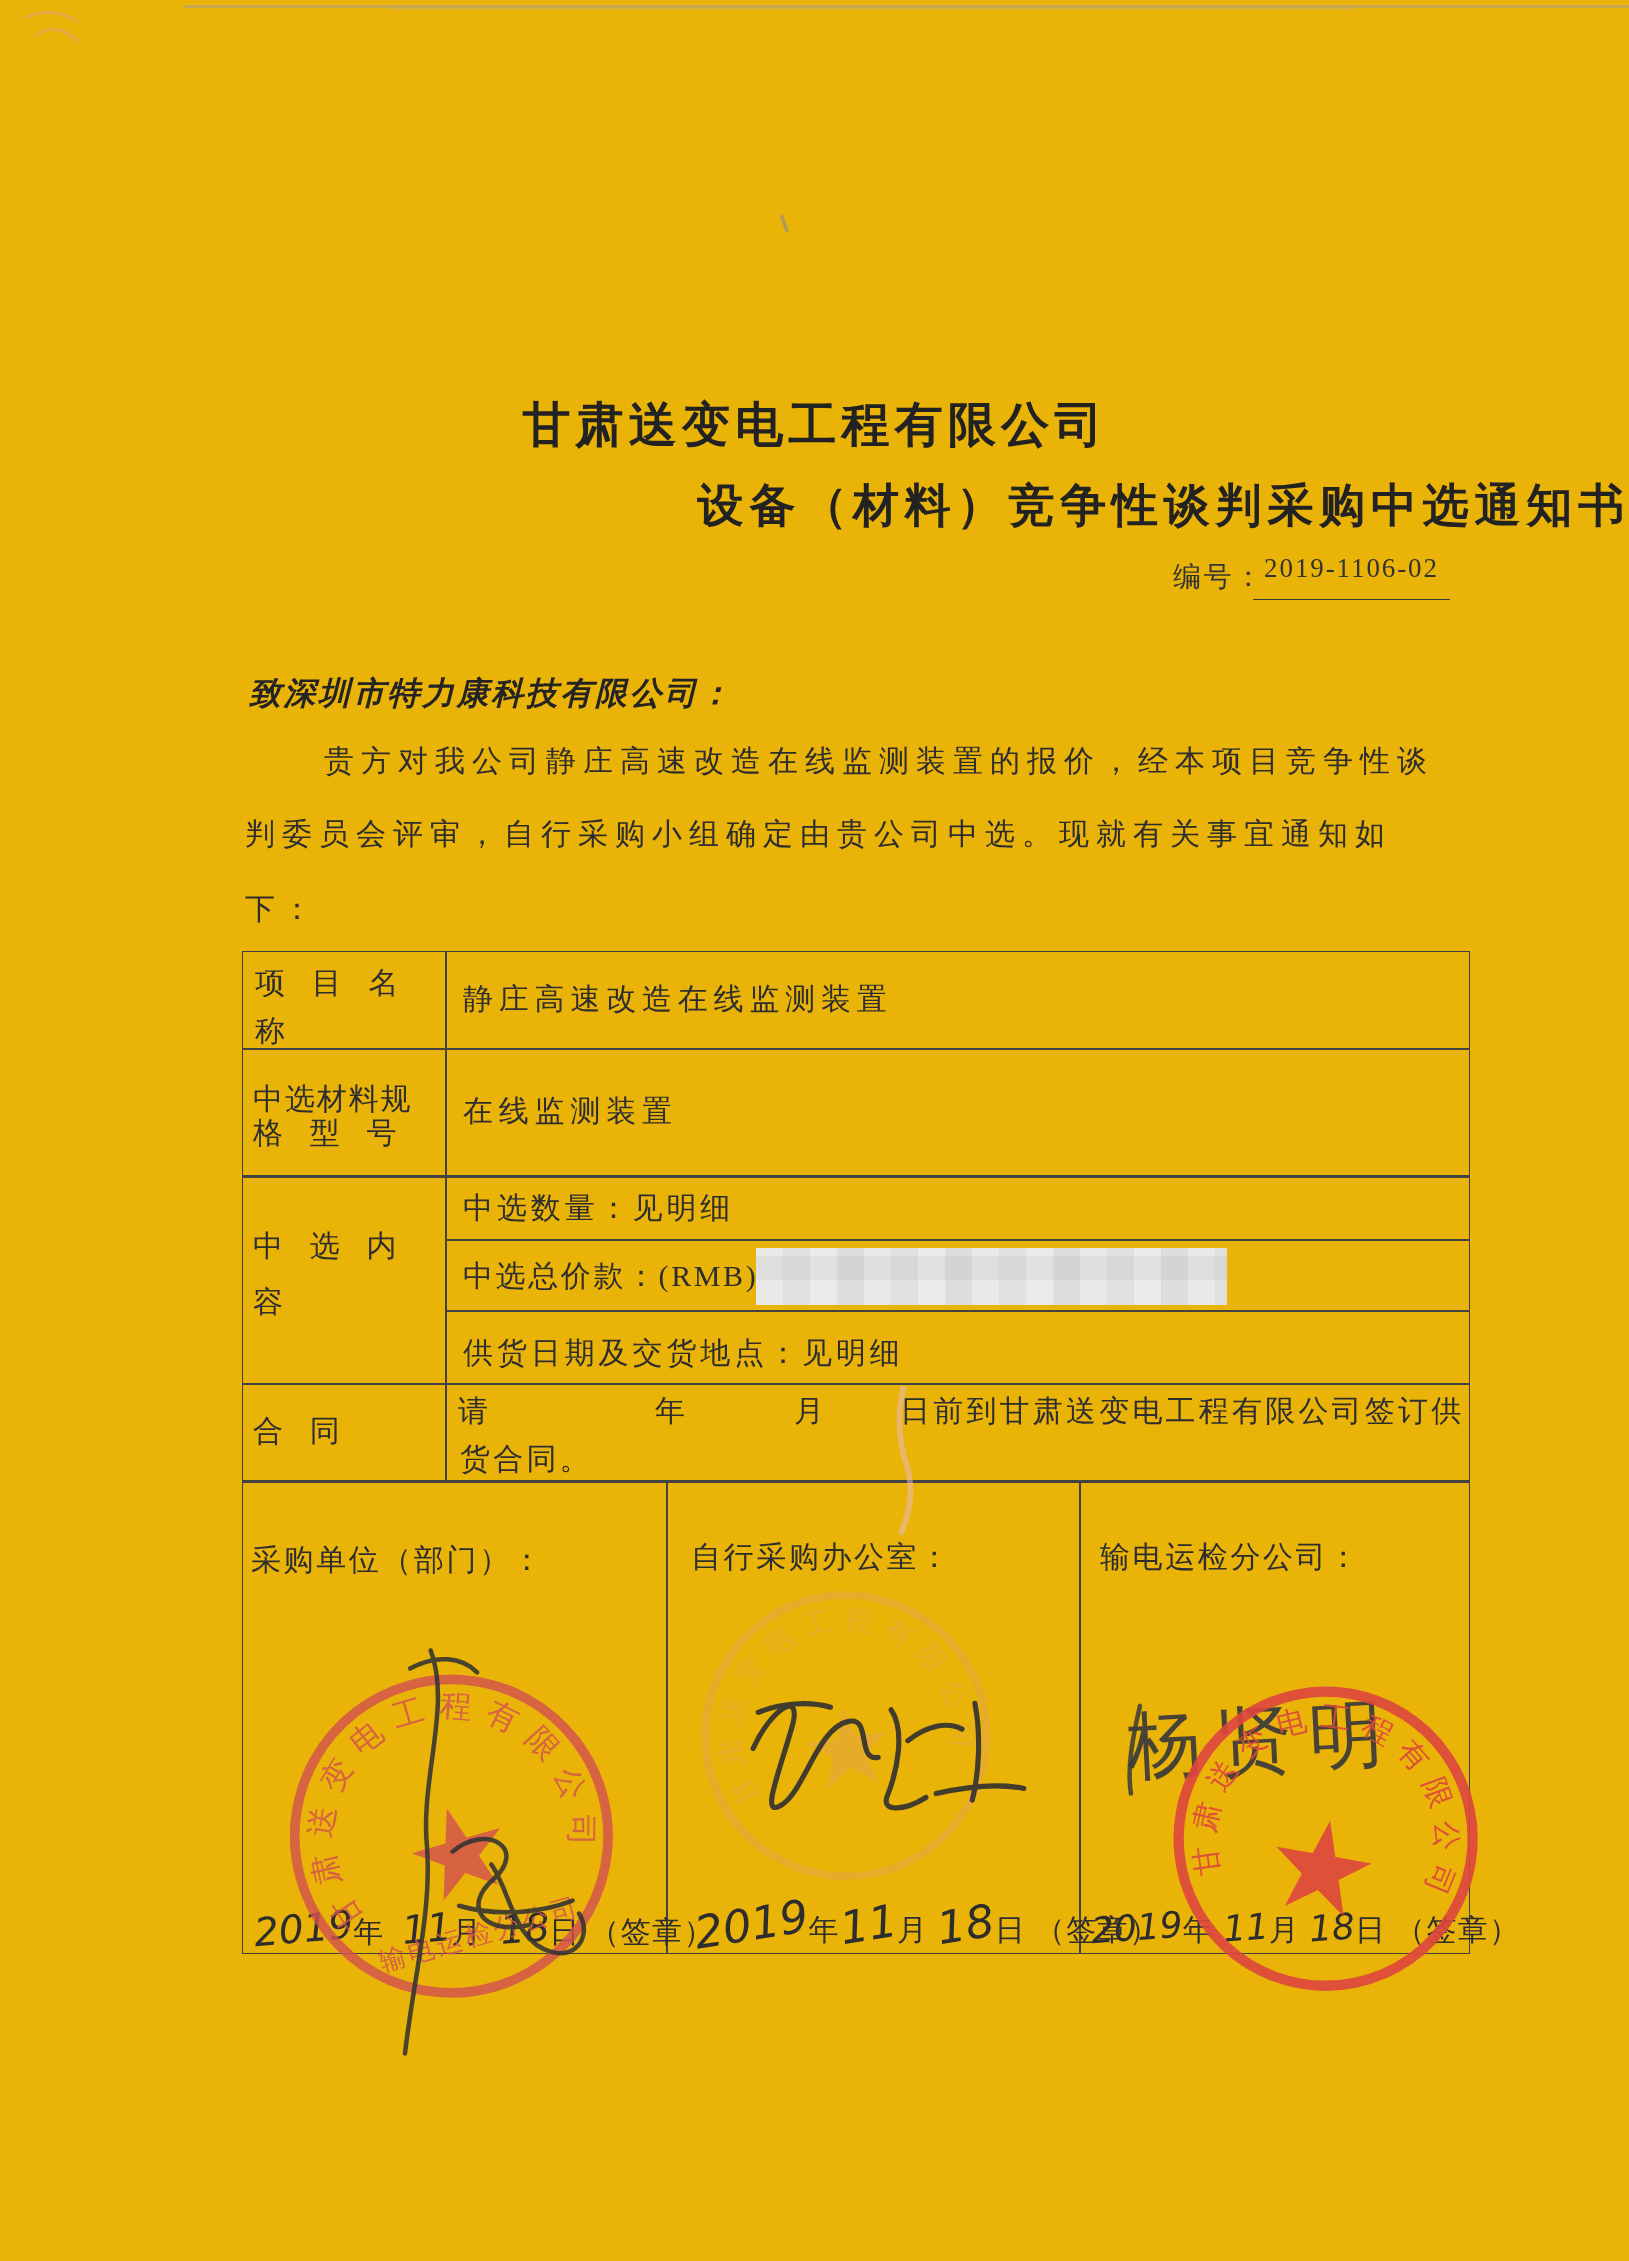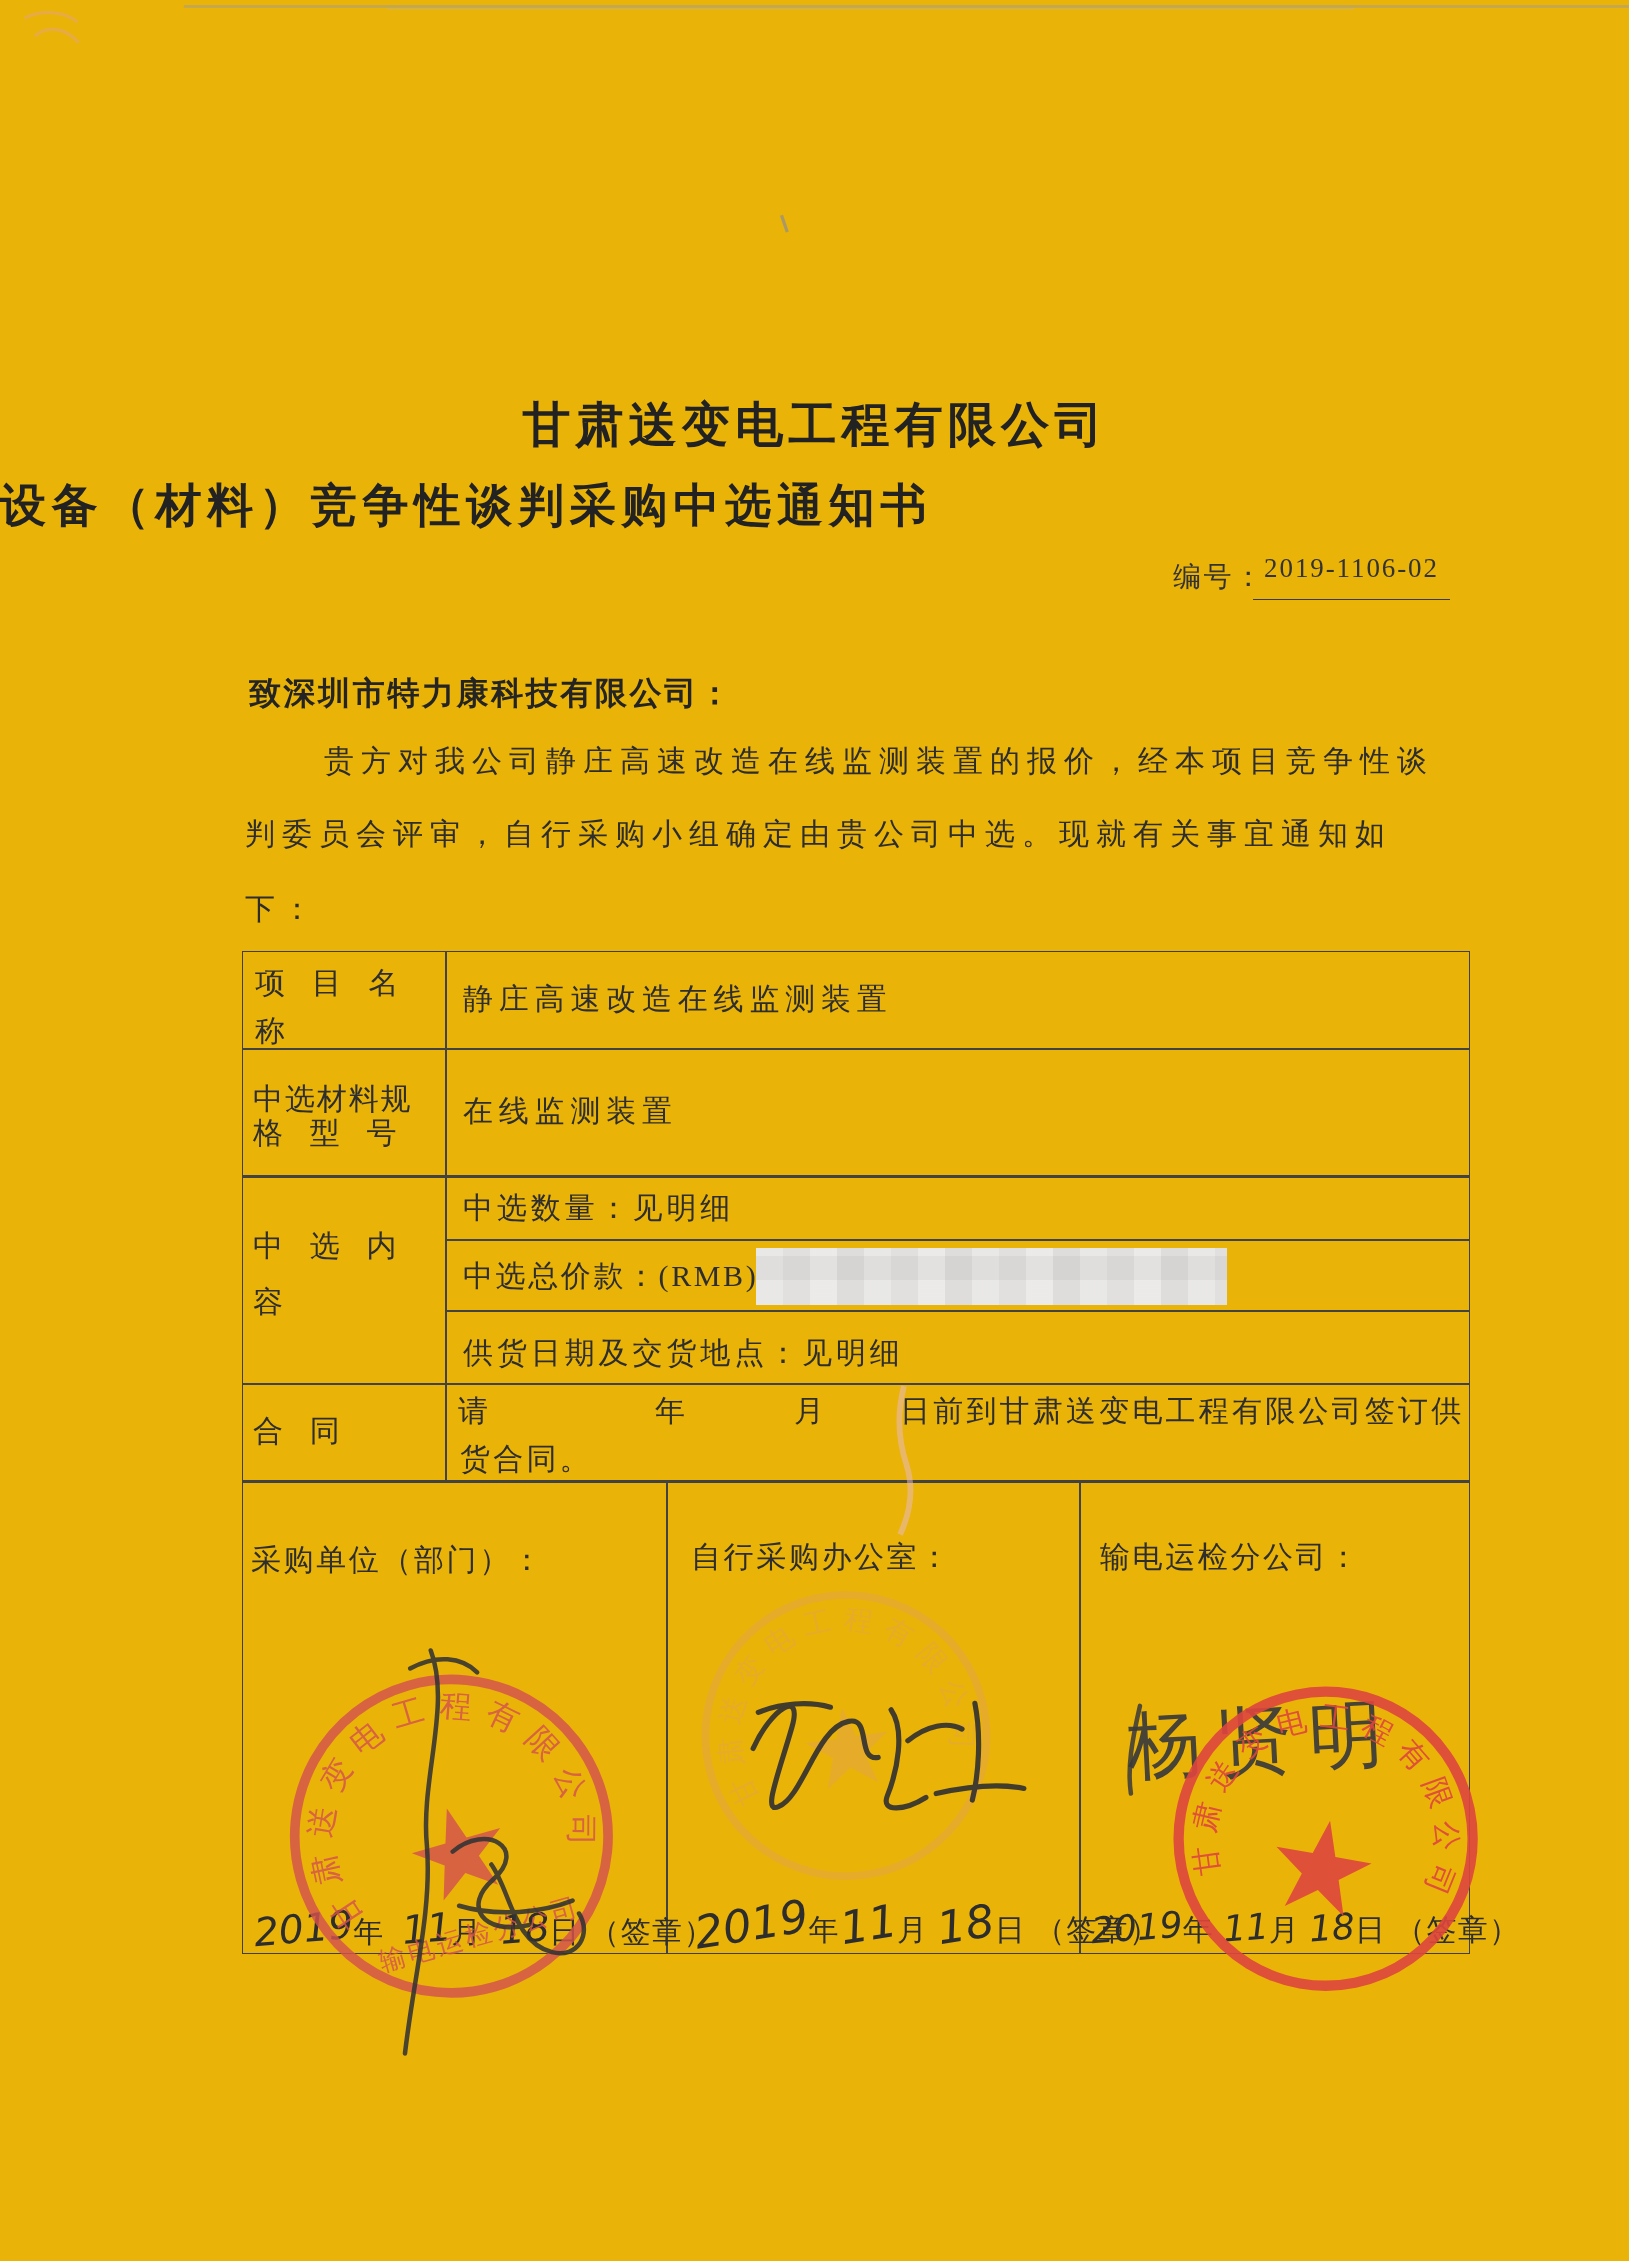--- a/index.html
+++ b/index.html
@@ -7,24 +7,24 @@
   .page{
     position:relative;
     width:1630px;height:2261px;
     background:#eab308;
     overflow:hidden;
     font-family:"Liberation Serif","DejaVu Serif",serif;
     color:#2b2b2b;
   }
   .abs{position:absolute;}
   .title1{left:0;right:0;top:393px;text-align:center;font-size:48px;font-weight:bold;letter-spacing:5.2px;color:#222;}
-  .title2{left:0;right:0;top:475px;text-align:left;font-size:46px;font-weight:bold;letter-spacing:5.8px;color:#222;}
+  .title2{left:0;right:0;top:475px;text-align:right;font-size:46px;font-weight:bold;letter-spacing:5.8px;color:#222;}
   .docno-label{left:1173px;top:558px;font-size:28px;letter-spacing:2.6px;color:#333;}
   .docno-value{left:1253px;top:553px;width:197px;text-align:center;font-size:27px;letter-spacing:1.9px;color:#333;border-bottom:1.9px solid #3a3a3a;padding-bottom:15px;}
-  .recipient{left:249px;top:672px;font-size:32px;font-weight:bold;letter-spacing:2.6px;color:#242424;}
+  .recipient{left:249px;top:672px;font-size:32px;font-weight:bold;letter-spacing:2.6px;color:#242424;font-style:italic;}
   .bodyline{font-size:30px;letter-spacing:7px;color:#2d2d2d;white-space:nowrap;}
   .tline{position:absolute;background:#424242;}
   .cell-text{font-size:30px;letter-spacing:1.3px;color:#2e2e2e;white-space:nowrap;}
   .label-text{font-size:30px;letter-spacing:3.9px;color:#2e2e2e;white-space:pre;}
   .redact{
     left:756px;top:1248px;width:471px;height:57px;
     background-image:
       repeating-linear-gradient(0deg, rgba(0,0,0,0.035) 0 24.5px, rgba(0,0,0,0.075) 24.5px 49px),
       repeating-linear-gradient(90deg, #f1f0ee 0 27px, #e9e8e6 27px 54px, #f4f3f1 54px 81px, #e6e5e3 81px 108px);
   }

